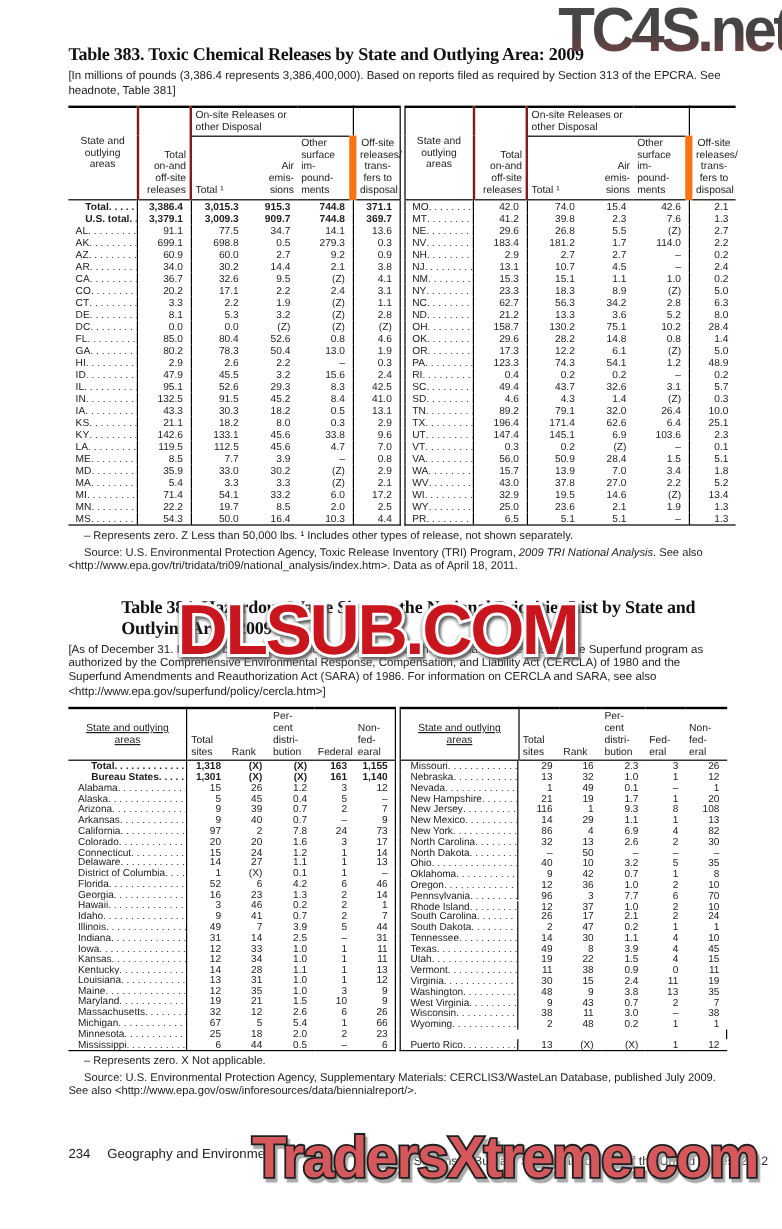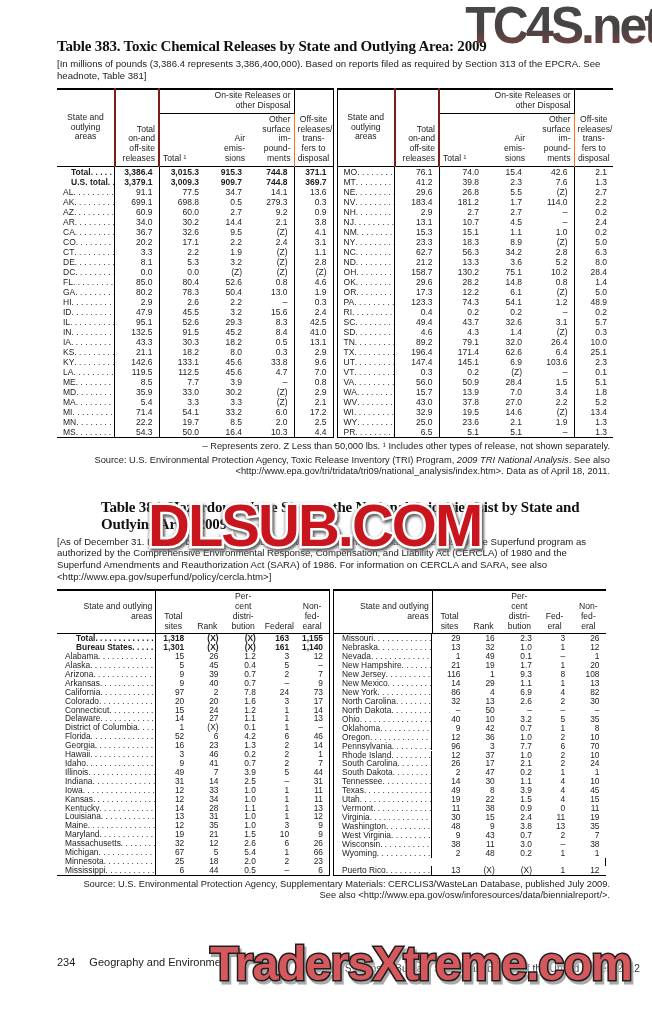--- a/index.html
+++ b/index.html
@@ -38,44 +38,44 @@
   .st .nm{white-space:nowrap;}
   .st .dots{flex:1;overflow:hidden;white-space:nowrap;color:#1c1c1c;}
   .st .dots::after{content:" . . . . . . . . . . . . . . . . . . . . . . . . . . . .";}
 
   
   .t383{width:276px;}
   .t383 td:nth-child(1),.t383 td:nth-child(2),.t383 td:nth-child(5)
     {border-right:1px solid #000;}
   .t383 th.h-state,.t383 th.h-total{border-right:2px solid #7f1d1d;}
   .t383 th.h-span{border-right:1px solid #000;border-bottom:1px solid #000;
-                  text-align:right;vertical-align:middle;}
-  .t383 th.h-ments{border-right:1px solid #f97316;text-align:right;}
+                  text-align:left;vertical-align:middle;}
+  .t383 th.h-ments{border-right:6px solid #f97316;text-align:left;}
   .t383 th.h-state{text-align:center;vertical-align:middle;}
   .t383 th.h-total,.t383 th.h-air{text-align:right;}
   .t383 th.h-t1{text-align:left;vertical-align:bottom;}
   .t383 th.h-off{text-align:center;}
   .t383 td.st{padding-left:6px;}
   .t383 tr.bold td.st{padding-left:14px;}
   .half-left{border-right:1px solid #000;}
   .half-right{border-left:1px solid #000;}
 
   
   .t384{width:273px;}
   .t384 td:nth-child(1){border-right:1px solid #000;}
-  .t384 th.h-state{border-right:1px solid #000;text-align:right;vertical-align:middle;}
-  .t384 th{text-align:center;}
+  .t384 th.h-state{border-right:1px solid #000;text-align:center;vertical-align:middle;text-decoration:underline;}
+  .t384 th{text-align:left;}
   .t384 td{font-size:8.4px;line-height:8.9px;}
   .t384 td.st{padding-left:8px;}
   .t384 tr.bold td.st{padding-left:19px;}
 
   
   .footnote{font-size:9.3px;line-height:11px;margin:3px 0 0 0;text-indent:13px;color:#1c1c1c;}
   .footnote i{}
-  .fn-block{margin-bottom:0;text-align:right;}
+  .fn-block{margin-bottom:0;}
 
   
   .page-footer-left{
     position:absolute;left:57px;top:956px;font-size:11px;color:#222;
   }
   .page-footer-left .pgnum{margin-right:14px;}
   .page-footer-right{
     position:absolute;right:12px;top:963px;font-size:10.3px;color:#333;
   }
 
@@ -494,21 +494,21 @@
 pound-
 ments</th>
           </tr>
         </thead>
         <tbody>
             <tr>
               <td class="st">
                 <span class="nm">MO</span>
                 <span class="dots"></span>
               </td>
-              <td class="v">76.1</td>
+              <td class="v">42.0</td>
               <td class="v">74.0</td>
               <td class="v">15.4</td>
               <td class="v">42.6</td>
               <td class="v">2.1</td>
             </tr>
             <tr>
               <td class="st">
                 <span class="nm">MT</span>
                 <span class="dots"></span>
               </td>
@@ -1448,20 +1448,21 @@
               <td class="v">(X)</td>
               <td class="v">(X)</td>
               <td class="v">1</td>
               <td class="v">12</td>
             </tr>
           </tbody>
       </table>
     </div>
 
     <div class="fn-block">
+      <p class="footnote">– Represents zero. X Not applicable.</p>
       <p class="footnote">Source: U.S. Environmental Protection Agency, Supplementary Materials: CERCLIS3/WasteLan Database, published July 2009. See also &lt;http://www.epa.gov/osw/inforesources/data/biennialreport/&gt;.</p>
     </div>
 
   </div>
 
   <div class="page-footer-left">
     <span class="pgnum">234</span><span>Geography and Environment</span>
   </div>
   <div class="page-footer-right">U.S. Census Bureau, Statistical Abstract of the United States: 2012</div>
 

